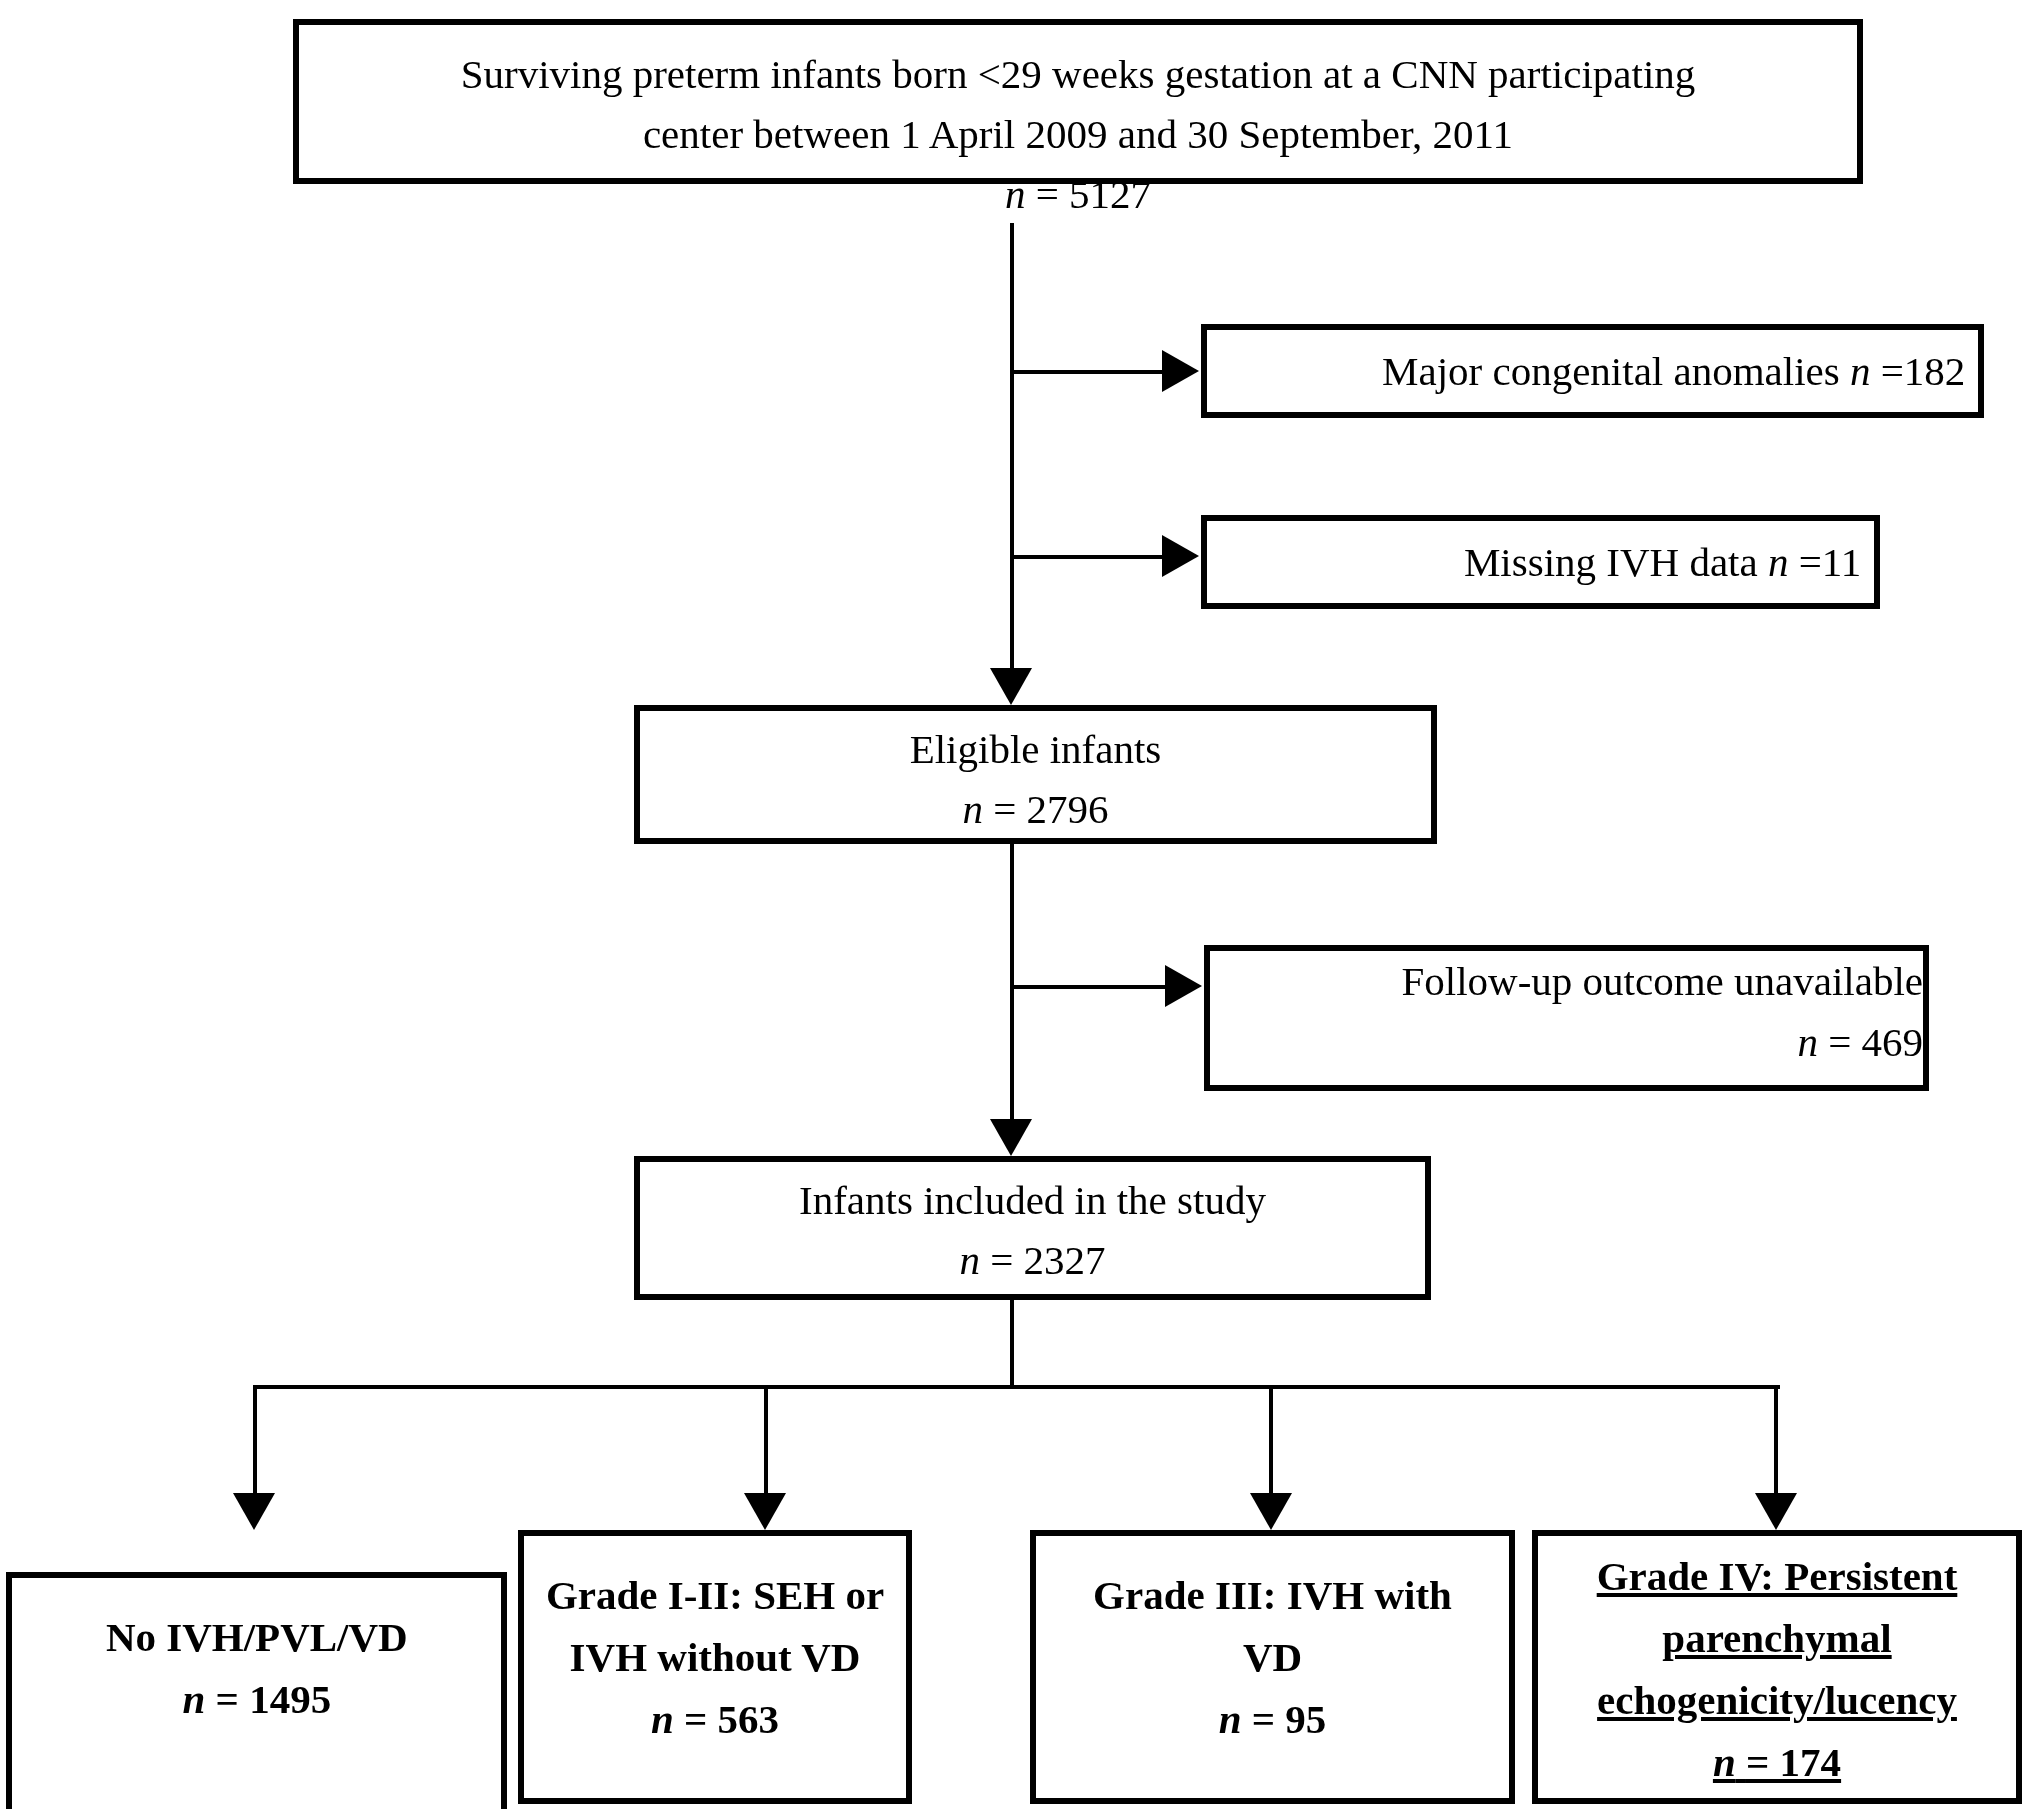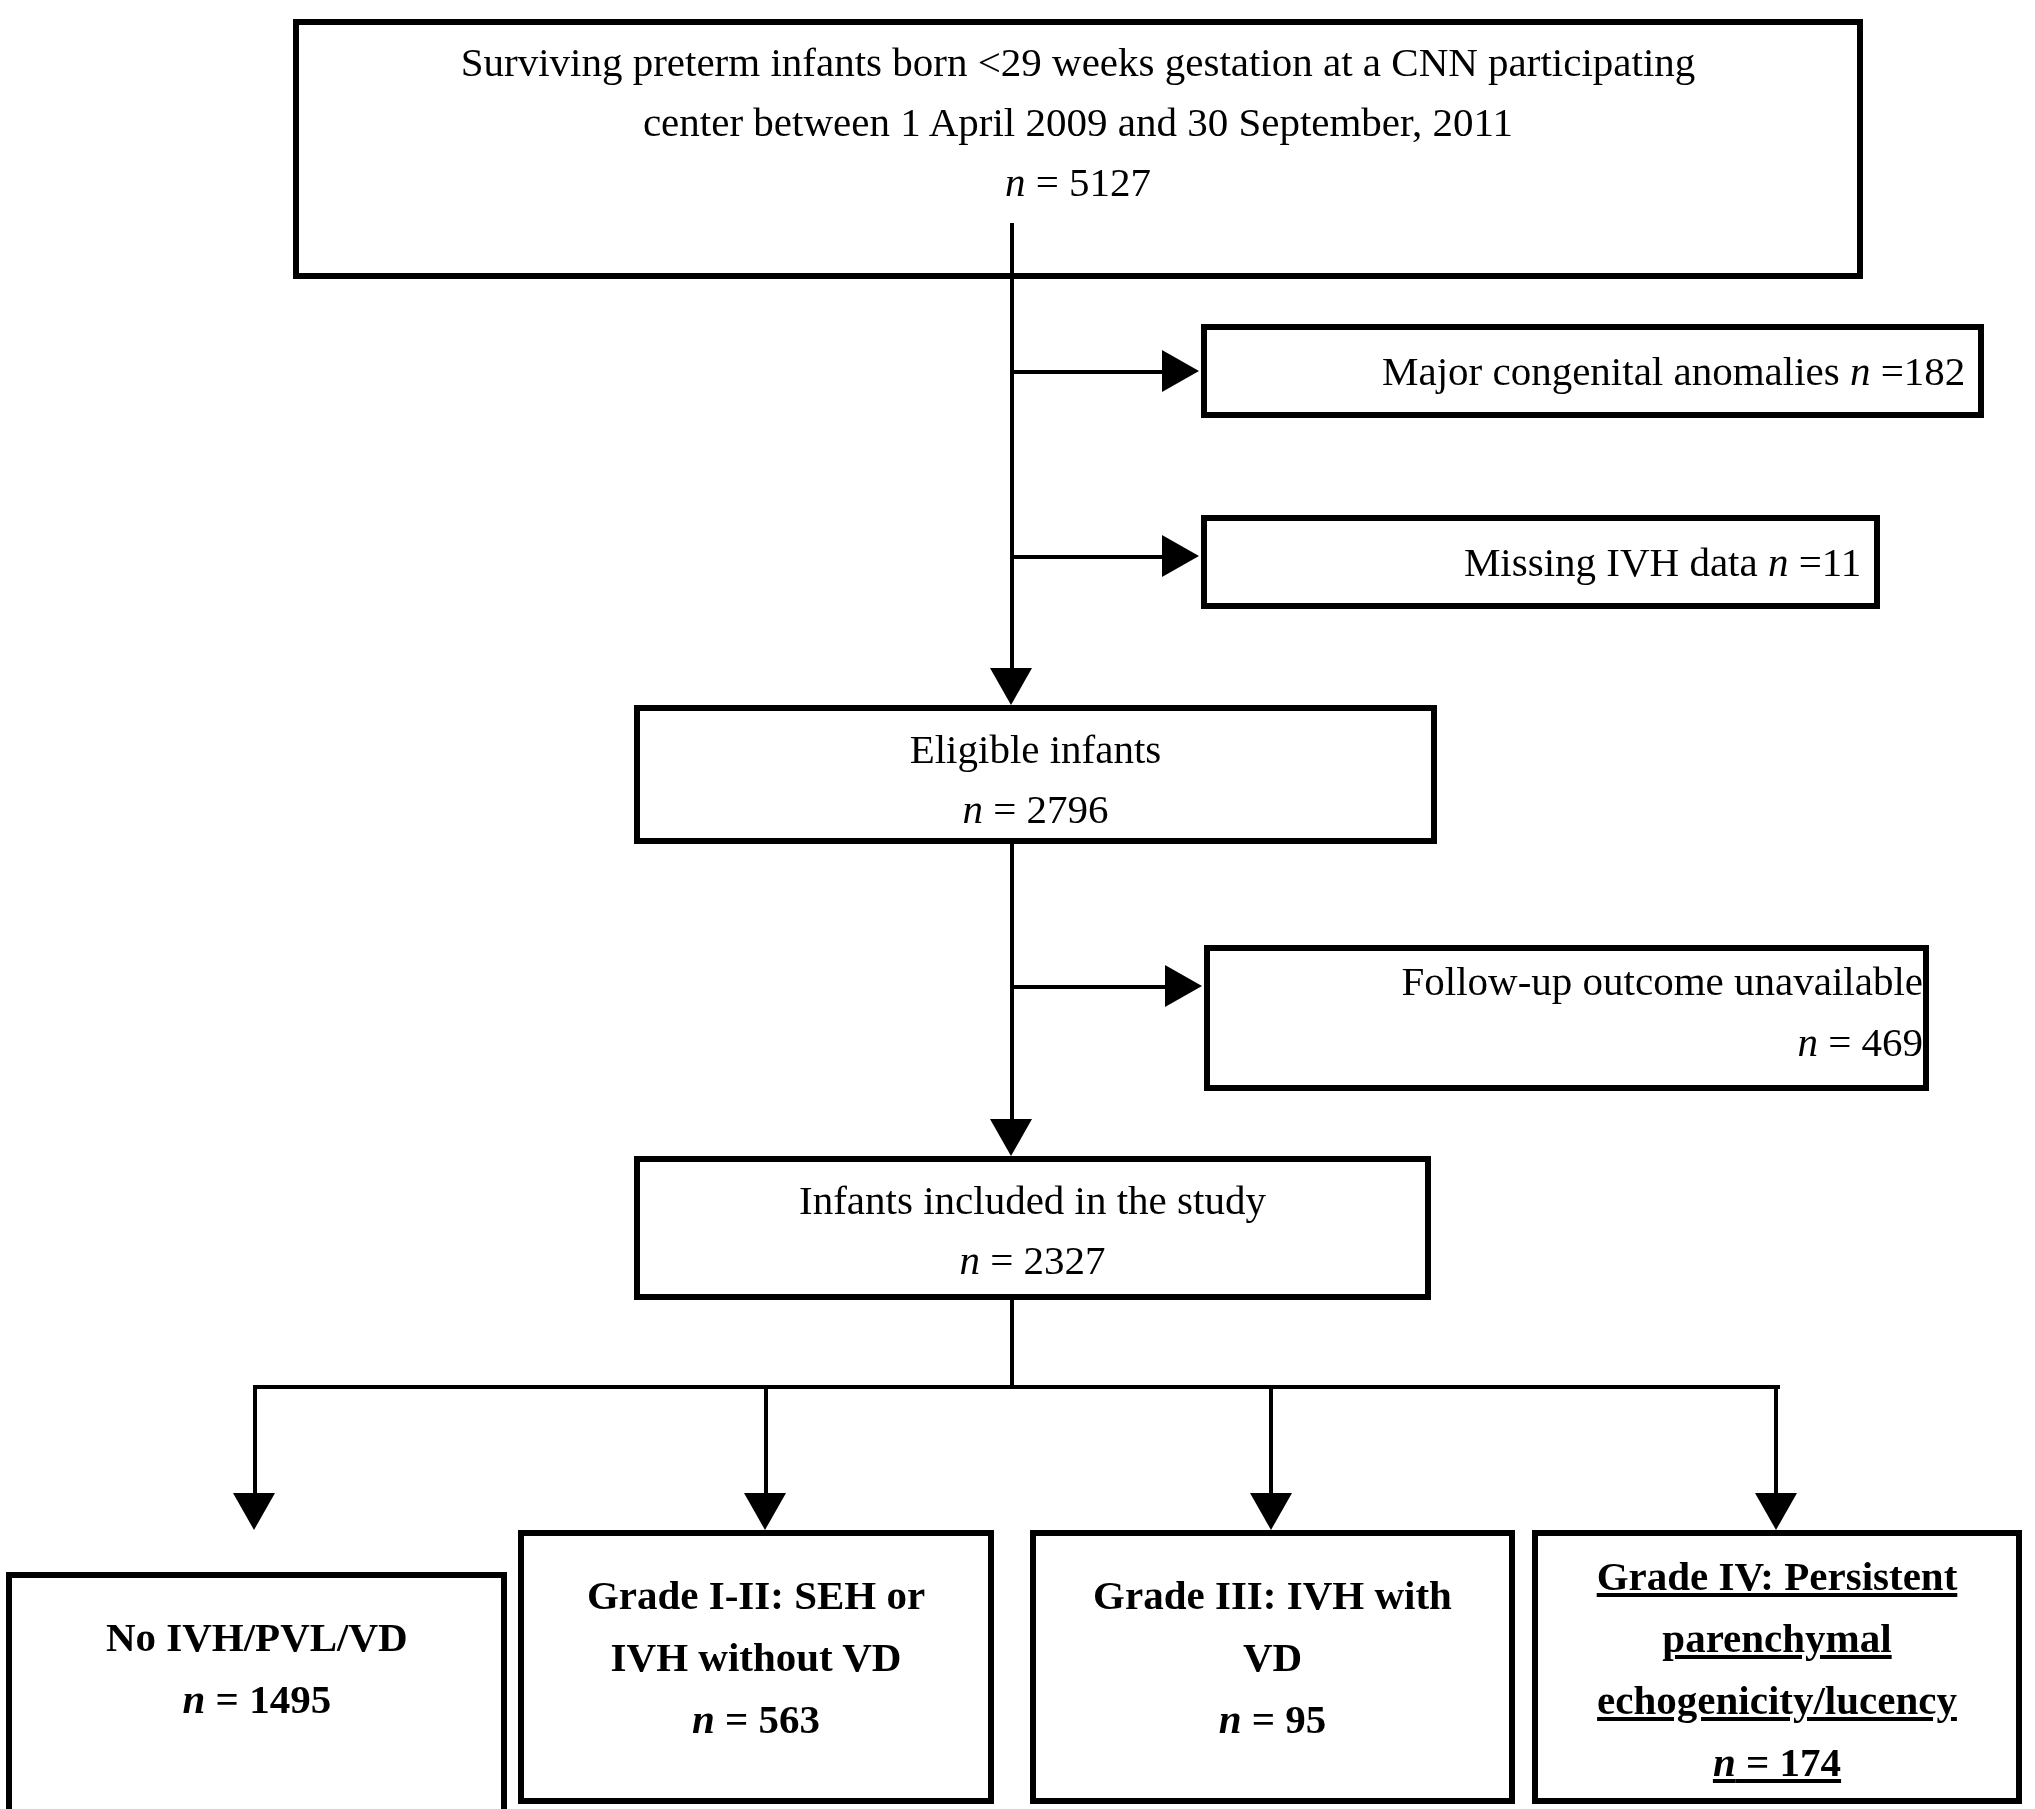--- a/index.html
+++ b/index.html
@@ -32,28 +32,28 @@
     position: absolute; width: 0; height: 0;
     border-top: 21.5px solid transparent;
     border-bottom: 21.5px solid transparent;
     border-left: 37px solid #000000;
   }
   .nvar { font-style: italic; }
   .excl { padding-left: 33px; padding-right: 12.7px; }
   .leftalign { text-align: right; }
   .bottom-box { font-weight: bold; line-height: 62px; padding-top: 28px; }
   .bottom-box.tall { padding-top: 9px; text-decoration: underline; }
-  #top-box      { left: 293px;  top: 19px;   width: 1570px; height: 260px; padding-top: 7px; }
+  #top-box      { left: 293px;  top: 19px;   width: 1570px; height: 165px; padding-top: 19px; }
   #excl1-box    { left: 1201px; top: 324px;  width: 783px; height: 94px; }
   #excl2-box    { left: 1201px; top: 515px;  width: 679px; height: 94px; }
   #eligible-box { left: 634px; top: 705px; width: 803px; height: 139px; padding-top: 7.6px; }
   #followup-box { left: 1204px; top: 945px; width: 725px; height: 146px; padding-left: 33px; line-height: 61px; }
   #included-box { left: 634px; top: 1156px; width: 797px; height: 144px; padding-top: 8px; }
   #outcome1-box { left: 6.3px;   top: 1572px; width: 501px;  height: 274px; }
-  #outcome2-box { left: 518px;  top: 1530px; width: 476px;  height: 274px; }
+  #outcome2-box { left: 518px;  top: 1530px; width: 394px;  height: 274px; }
   #outcome3-box { left: 1030px; top: 1530px; width: 485px;  height: 274px; }
   #outcome4-box { left: 1532px; top: 1530px; width: 490px;  height: 274px; }
 </style>
 </head>
 <body>
 
 <div id="canvas">
 
   <div class="box center-text" id="top-box">
     <div>Surviving preterm infants born &lt;29 weeks gestation at a CNN participating</div>

